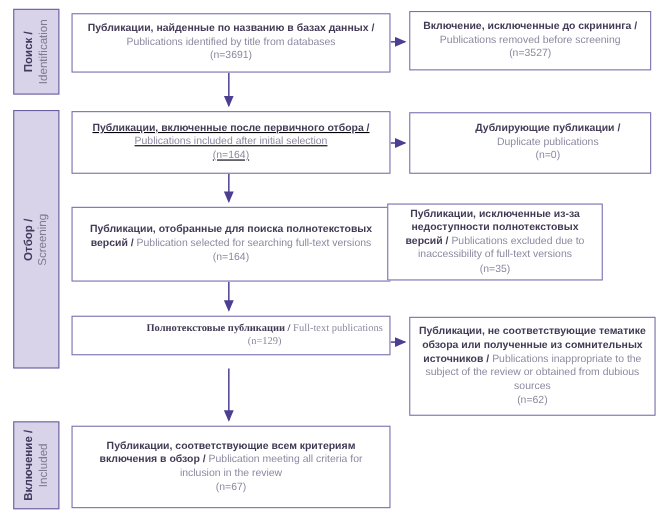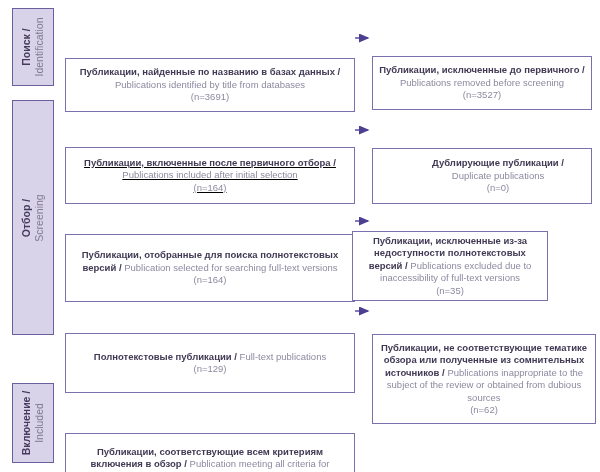--- a/index.html
+++ b/index.html
@@ -15,24 +15,23 @@
     font-family: "Liberation Sans", sans-serif;
     overflow: hidden;
   }
   .box {
     position: absolute;
     box-sizing: border-box;
     background: #ffffff;
     border: 1.4px solid #7b6fae;
     display: flex;
     align-items: center;
-    justify-content: center;
+    justify-content: flex-end;
     text-align: center;
     padding: 2px 6px;
-    margin-top: 46px;
   }
   .box-text {
     font-size: 9.5px;
     line-height: 12.5px;
   }
   .ru {
     font-weight: bold;
     color: #423a55;
   }
   .en {
@@ -128,38 +127,38 @@
       <span class="count">(n=164)</span>
     </div>
   </div>
   <div class="box" style="left:65px; top:188px; width:290px; height:68px;">
     <div class="box-text">
       <span class="ru">Публикации, отобранные для поиска полнотекстовых версий / </span>
       <span class="en">Publication selected for searching full-text versions</span>
       <span class="count">(n=164)</span>
     </div>
   </div>
-  <div class="box" style="left:65px; top:287px; width:290px; height:60px;">
+  <div class="box" style="left:65px; top:287px; width:290px; height:36px;font-family:Liberation Serif, serif;">
     <div class="box-text">
       <span class="ru">Полнотекстовые публикации / </span>
       <span class="en">Full-text publications</span>
       <span class="count">(n=129)</span>
     </div>
   </div>
   <div class="box" style="left:65px; top:387px; width:290px; height:75px;">
     <div class="box-text">
       <span class="ru">Публикации, соответствующие всем критериям включения в обзор / </span>
       <span class="en">Publication meeting all criteria for inclusion in the review</span>
       <span class="count">(n=67)</span>
     </div>
   </div>
 
   <div class="box" style="left:372px; top:10px; width:220px; height:54px;">
     <div class="box-text">
-      <span class="ru">Публикации, исключенные до первичного / </span>
+      <span class="ru">Включение, исключенные до скрининга / </span>
       <span class="en">Publications removed before screening</span>
       <span class="count">(n=3527)</span>
     </div>
   </div>
   <div class="box" style="left:372px; top:102px; width:220px; height:56px;padding-left:38px;">
     <div class="box-text">
       <span class="ru">Дублирующие публикации / </span>
       <span class="en">Duplicate publications</span>
       <span class="count">(n=0)</span>
     </div>

